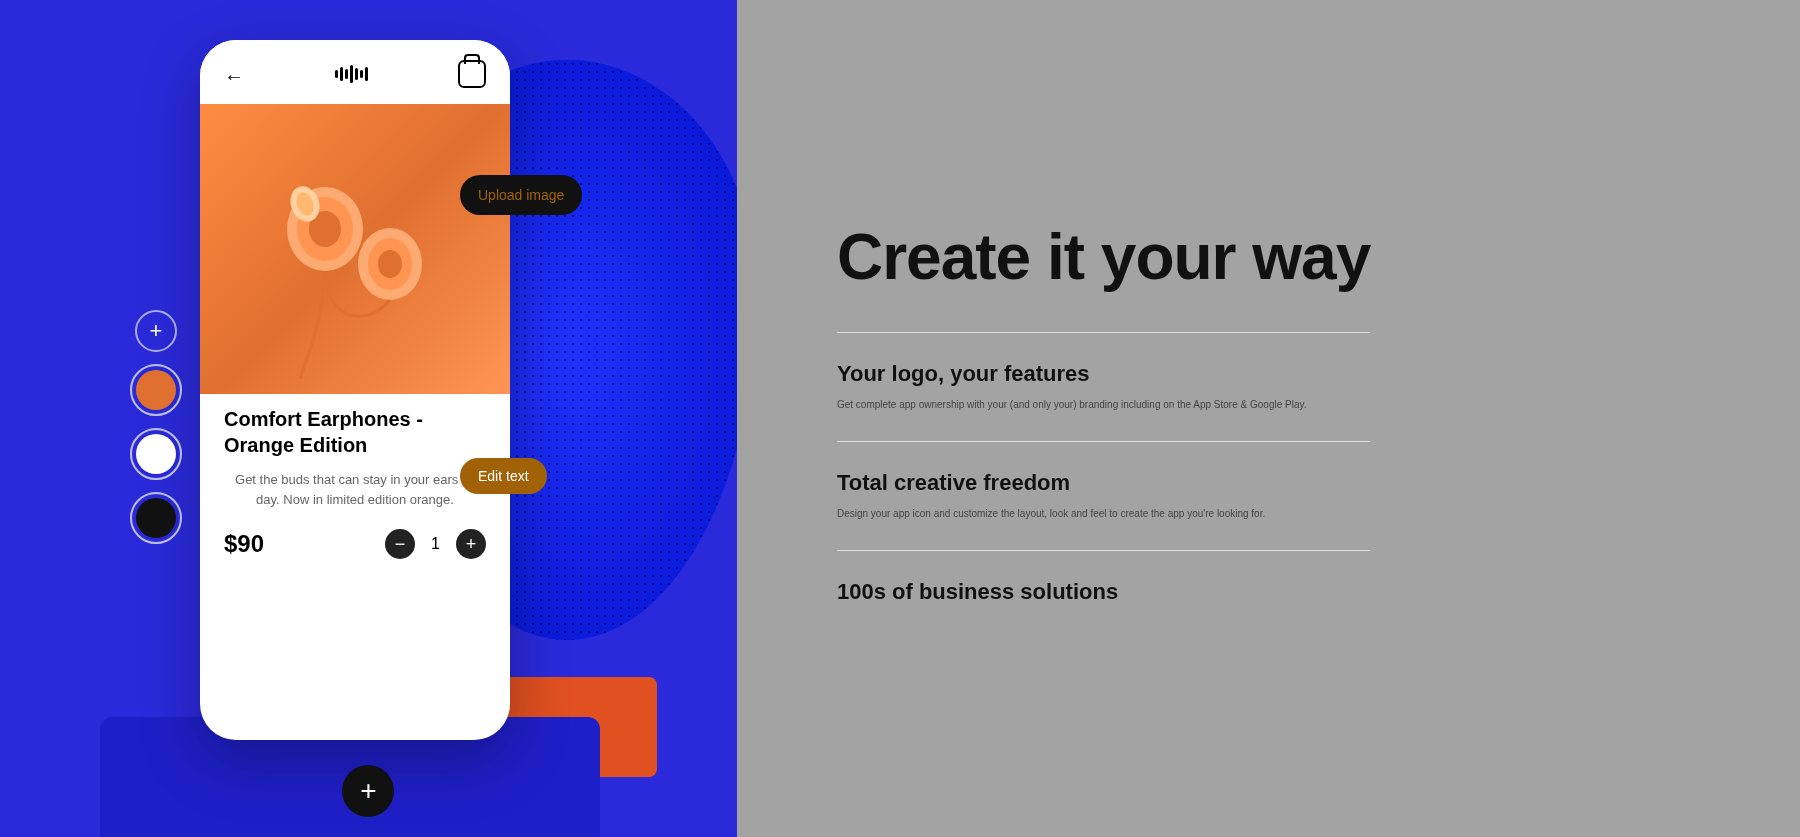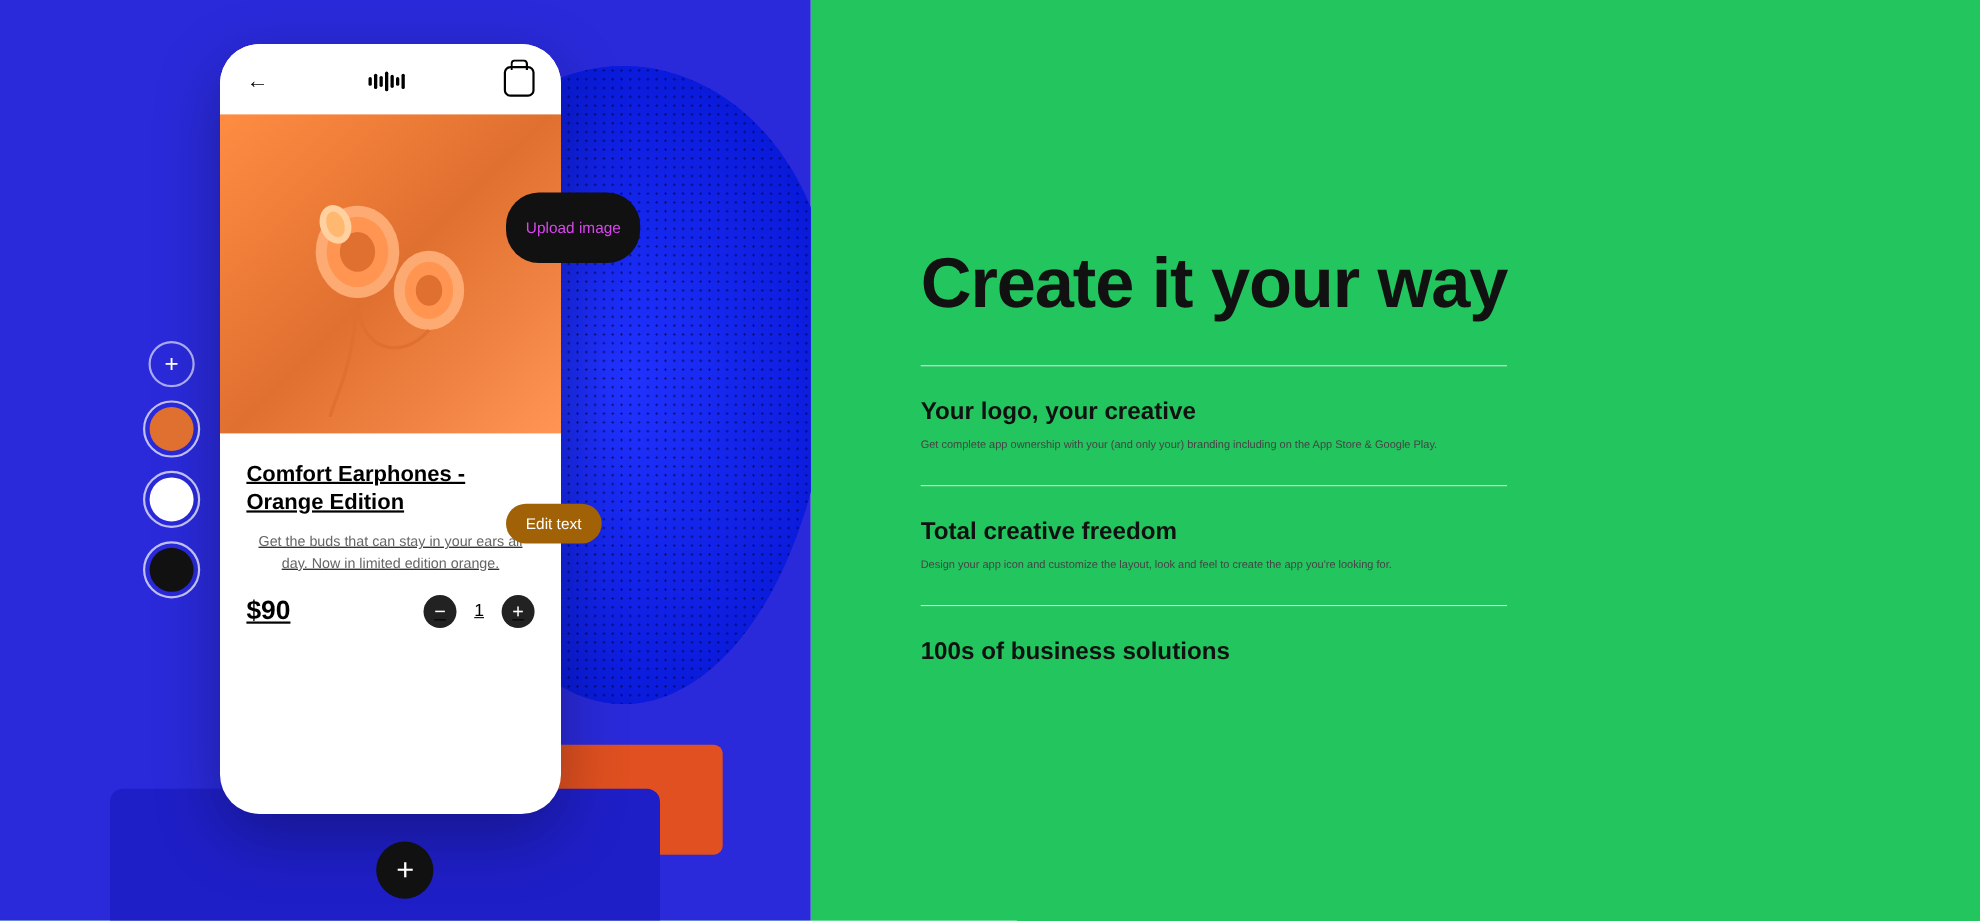--- a/index.html
+++ b/index.html
@@ -144,22 +144,21 @@
       height: 290px;
       background: linear-gradient(135deg, #ff8c42 0%, #e07030 50%, #ff9555 100%);
       position: relative;
       display: flex;
       align-items: center;
       justify-content: center;
       overflow: hidden;
     }
 
     .phone-content {
-      padding: 24px 24px;
-      text-decoration: underline;
+      padding: 12px 24px;
     }
 
     .product-title {
       font-size: 20px;
       font-weight: 700;
       color: #000;
       line-height: 1.3;
       margin-bottom: 12px;
     }
 
@@ -228,22 +227,22 @@
       cursor: pointer;
       z-index: 11;
     }
 
     
     .tooltip-upload {
       position: absolute;
       top: 175px;
       left: 460px;
       background: #111;
-      color: #d946ef;
-      padding: 24px 18px;
+      color: #a16207;
+      padding: 12px 18px;
       border-radius: 30px;
       font-size: 14px;
       font-weight: 500;
       white-space: nowrap;
       z-index: 20;
       cursor: pointer;
     }
 
     .tooltip-edit {
       position: absolute;
@@ -308,21 +307,21 @@
     }
 
     .swatch-orange { background: #e07030; }
     .swatch-white { background: #ffffff; }
     .swatch-black { background: #111111; }
 
     
     .right-panel {
       width: 1172px;
       height: 837px;
-      background: #22c55e;
+      background: #a3a3a3;
       display: flex;
       align-items: center;
       padding: 33px 100px;
     }
 
     .content-area {
       max-width: 560px;
     }
 
     .main-title {
@@ -451,21 +450,21 @@
 </div>
 
 <div class="right-panel">
   <div class="content-area">
 
     <h1 class="main-title">Create it your way</h1>
 
     <div class="divider"></div>
 
     <div class="feature-section">
-      <div class="feature-title">Your logo, your creative</div>
+      <div class="feature-title">Your logo, your features</div>
       <div class="feature-desc">Get complete app ownership with your (and only your) branding including on the App Store &amp; Google Play.</div>
     </div>
 
     <div class="divider"></div>
 
     <div class="feature-section">
       <div class="feature-title">Total creative freedom</div>
       <div class="feature-desc">Design your app icon and customize the layout, look and feel to create the app you're looking for.</div>
     </div>
 

